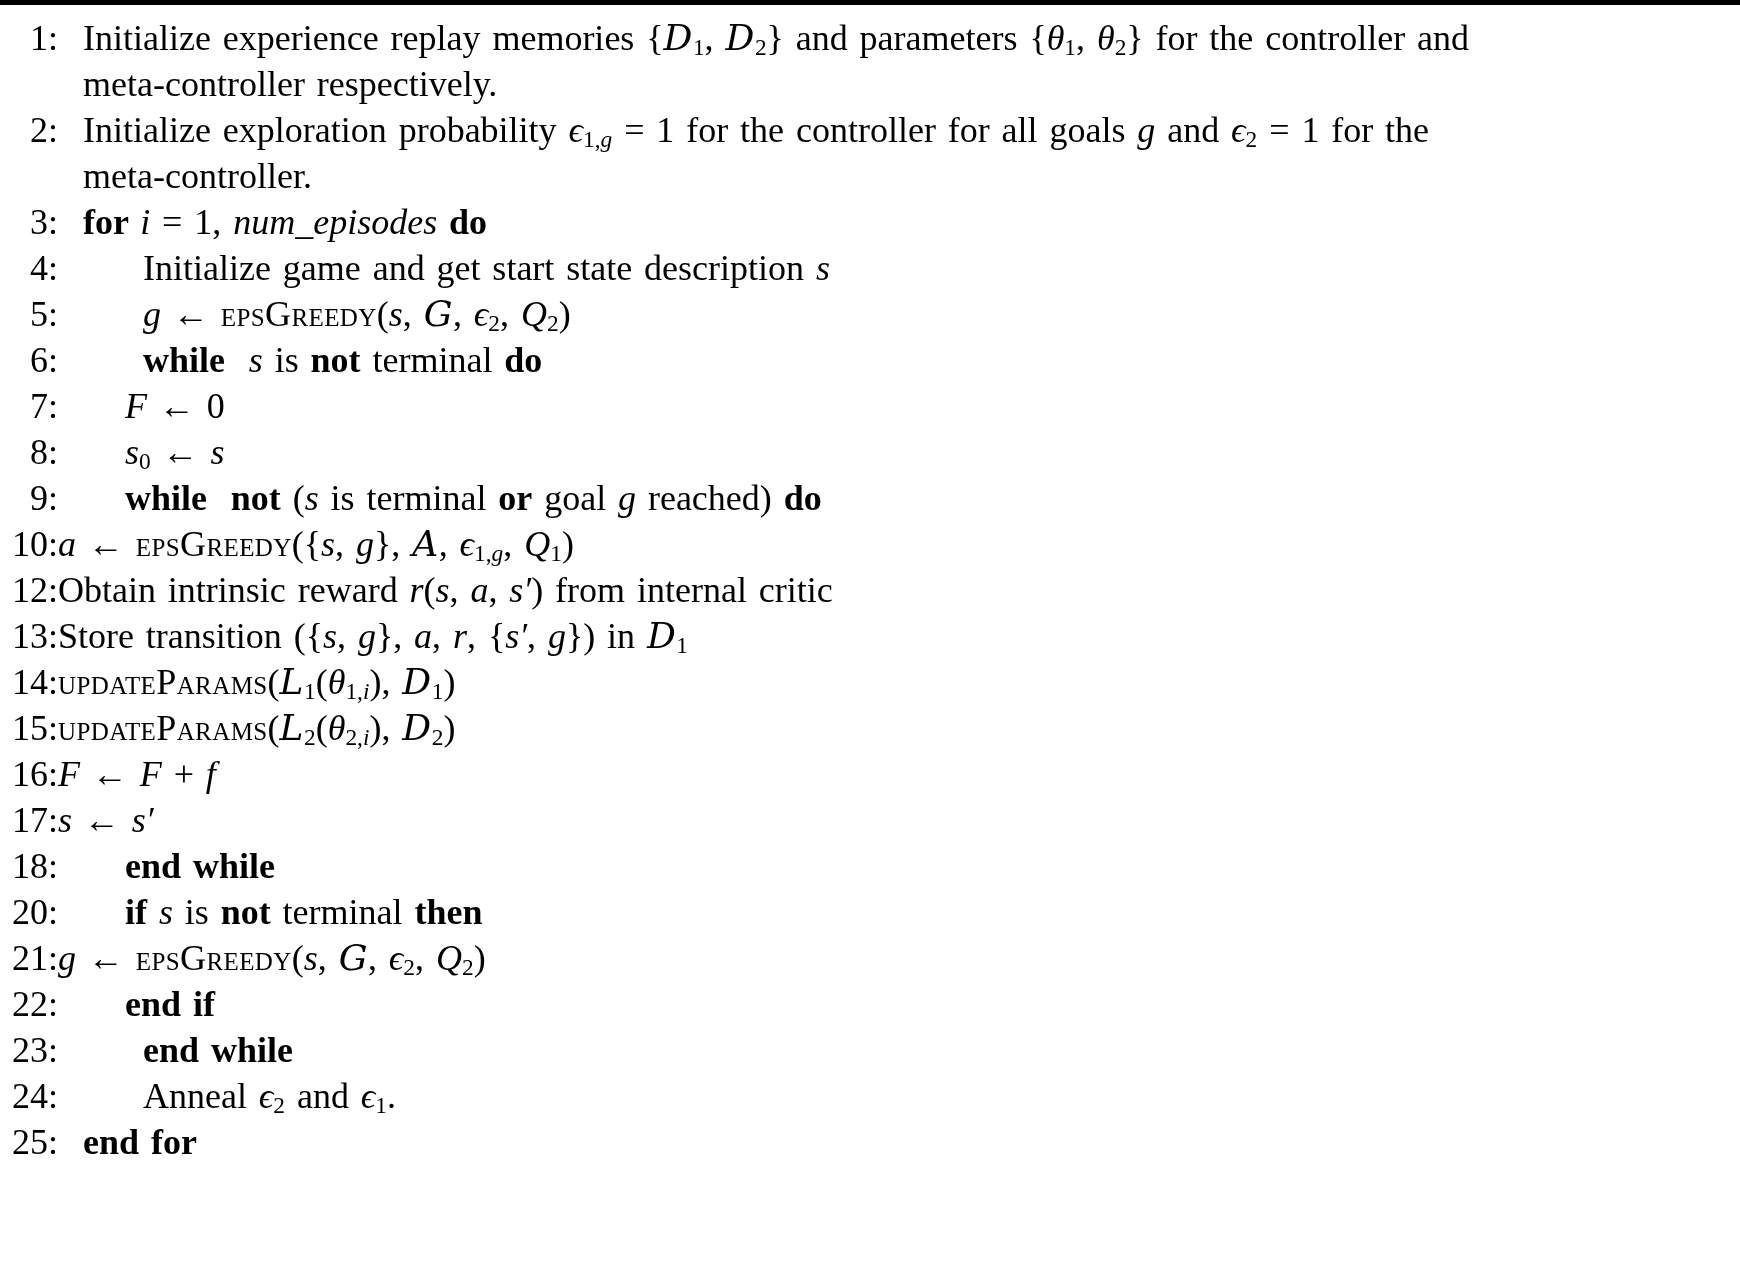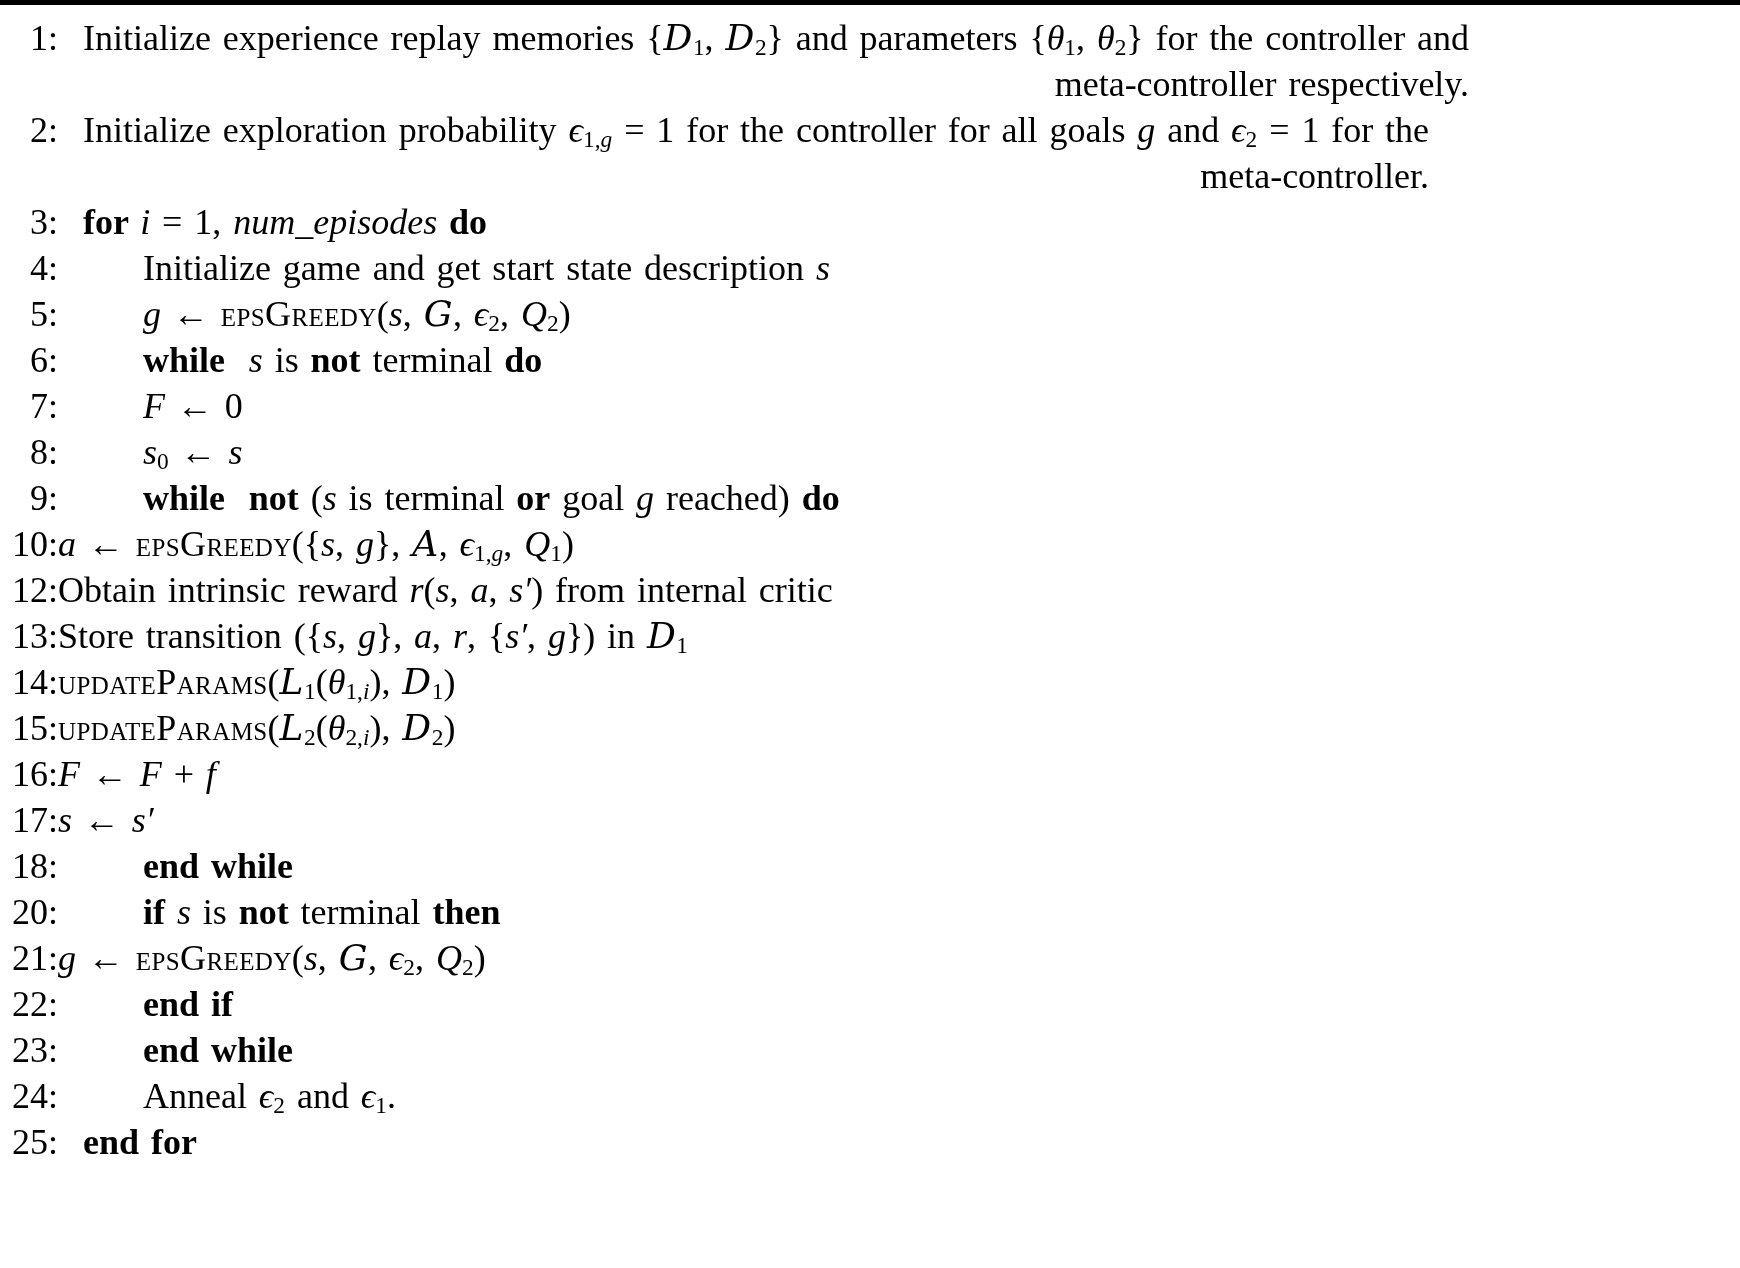--- a/index.html
+++ b/index.html
@@ -31,23 +31,23 @@
   .num {
     flex: 0 0 52px;
     width: 52px;
     text-align: right;
     white-space: nowrap;
   }
   .content {
     white-space: nowrap;
     word-spacing: 0.08em;
   }
-  .ind0 { margin-left: 25px; text-align: right; }
+  .ind0 { margin-left: 25px; }
   .ind1 { margin-left: 85px; }
-  .ind2 { margin-left: 85px; }
+  .ind2 { margin-left: 67px; }
   .ind3 { }
   .r  { }
   .b  { font-weight: bold; }
   .i  { font-style: italic; font-family: "Liberation Serif", "DejaVu Serif", "DejaVu Sans", serif; }
   .cal {
     font-style: italic;
     font-family: "DejaVu Serif", "Liberation Serif", serif;
     letter-spacing: 0.5px;
   }
   .sc { font-variant: small-caps; letter-spacing: 0.4px; }

